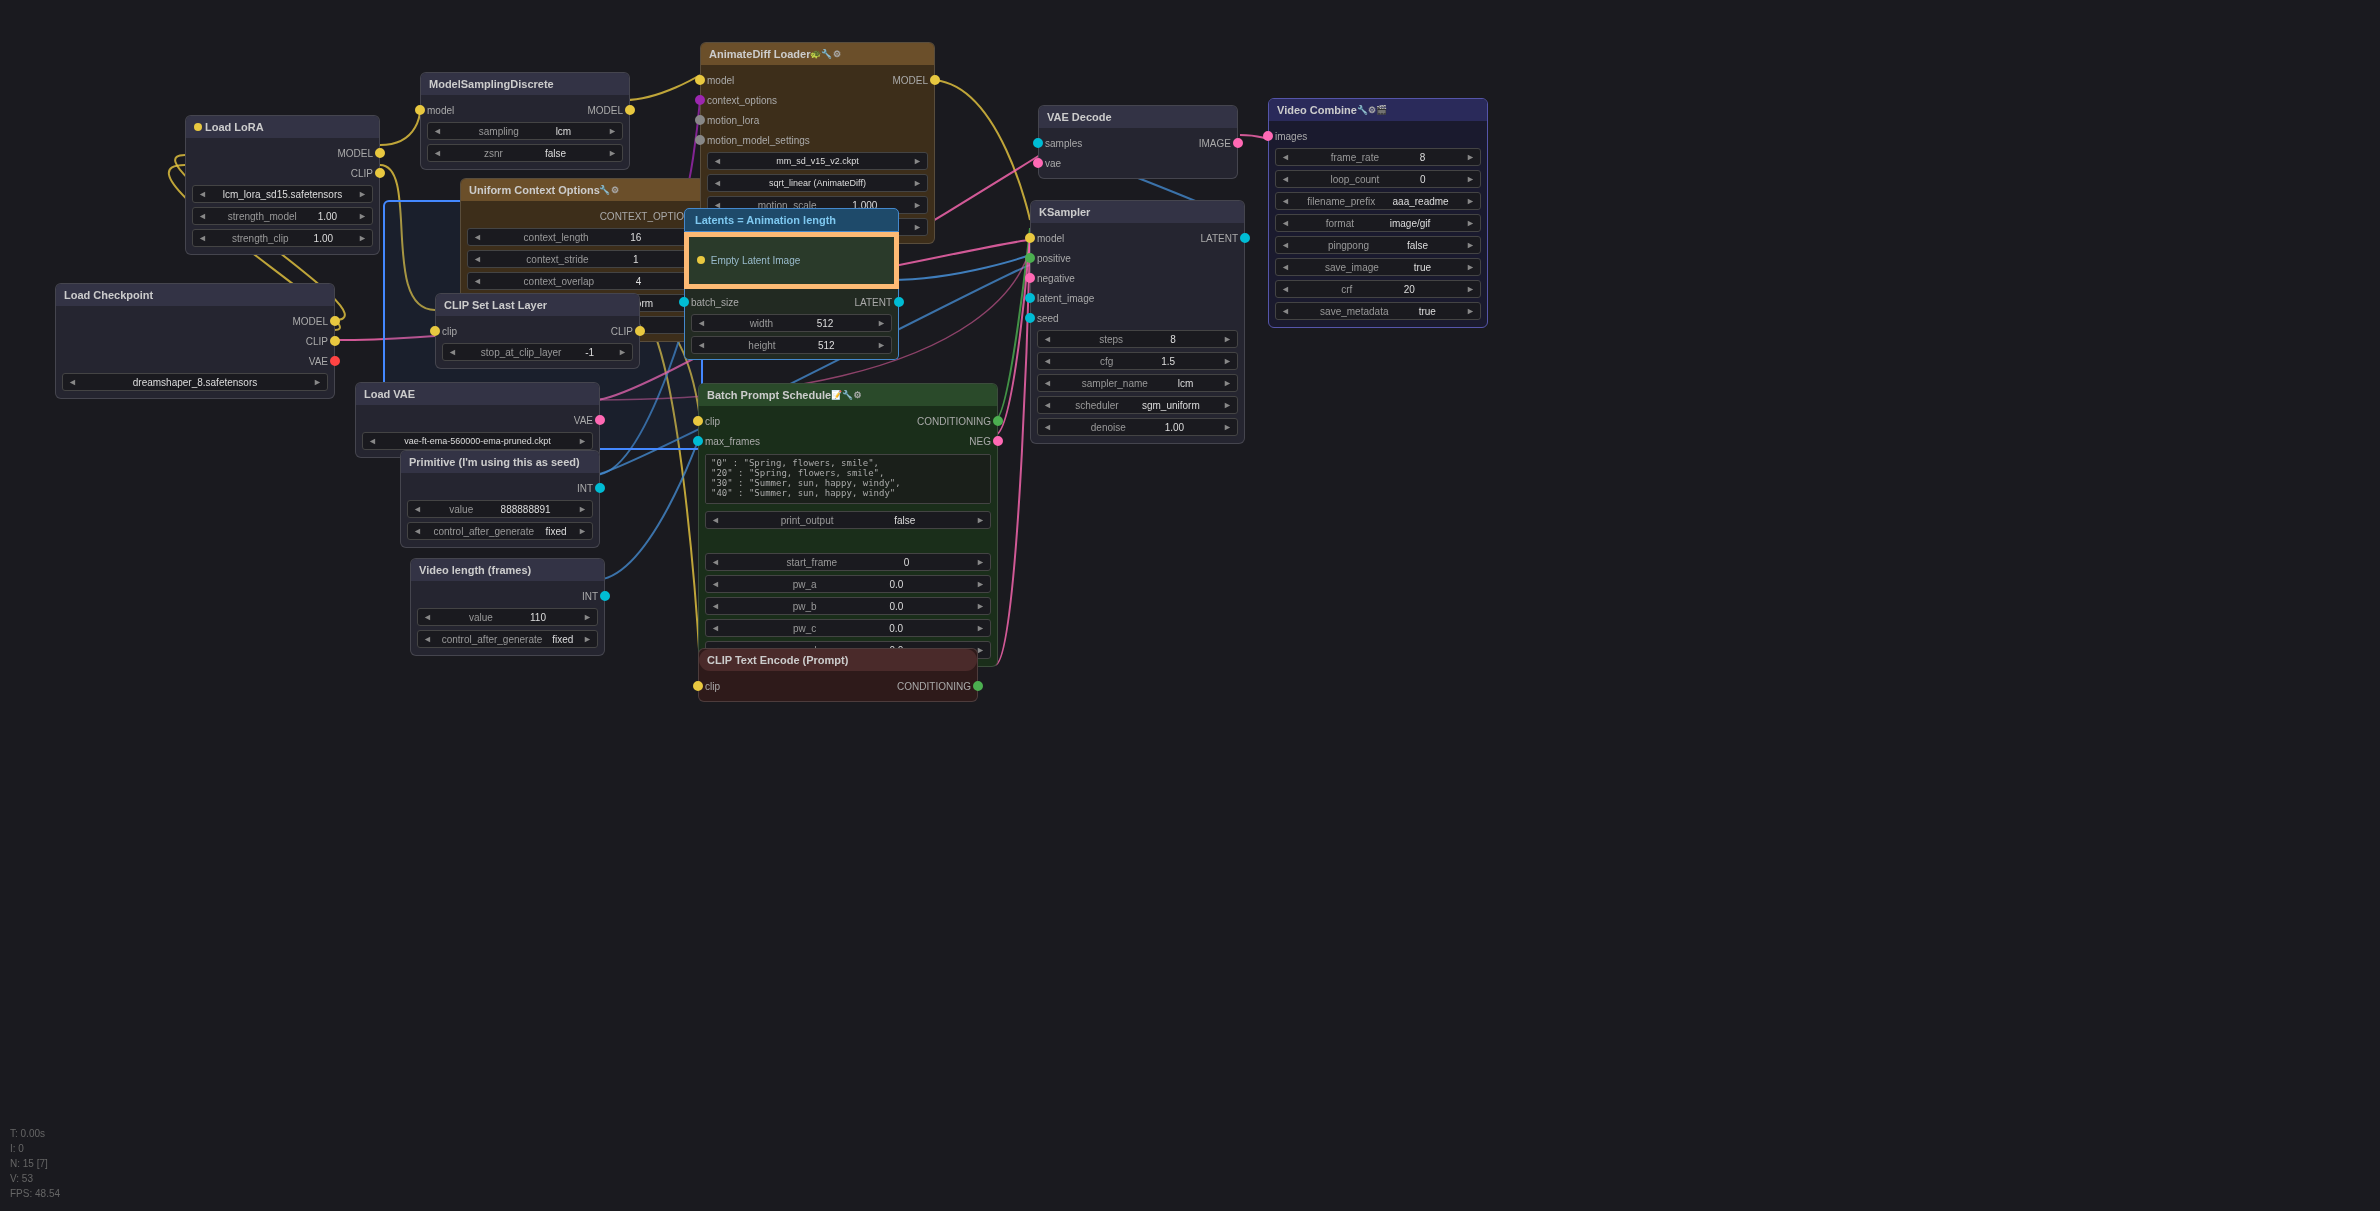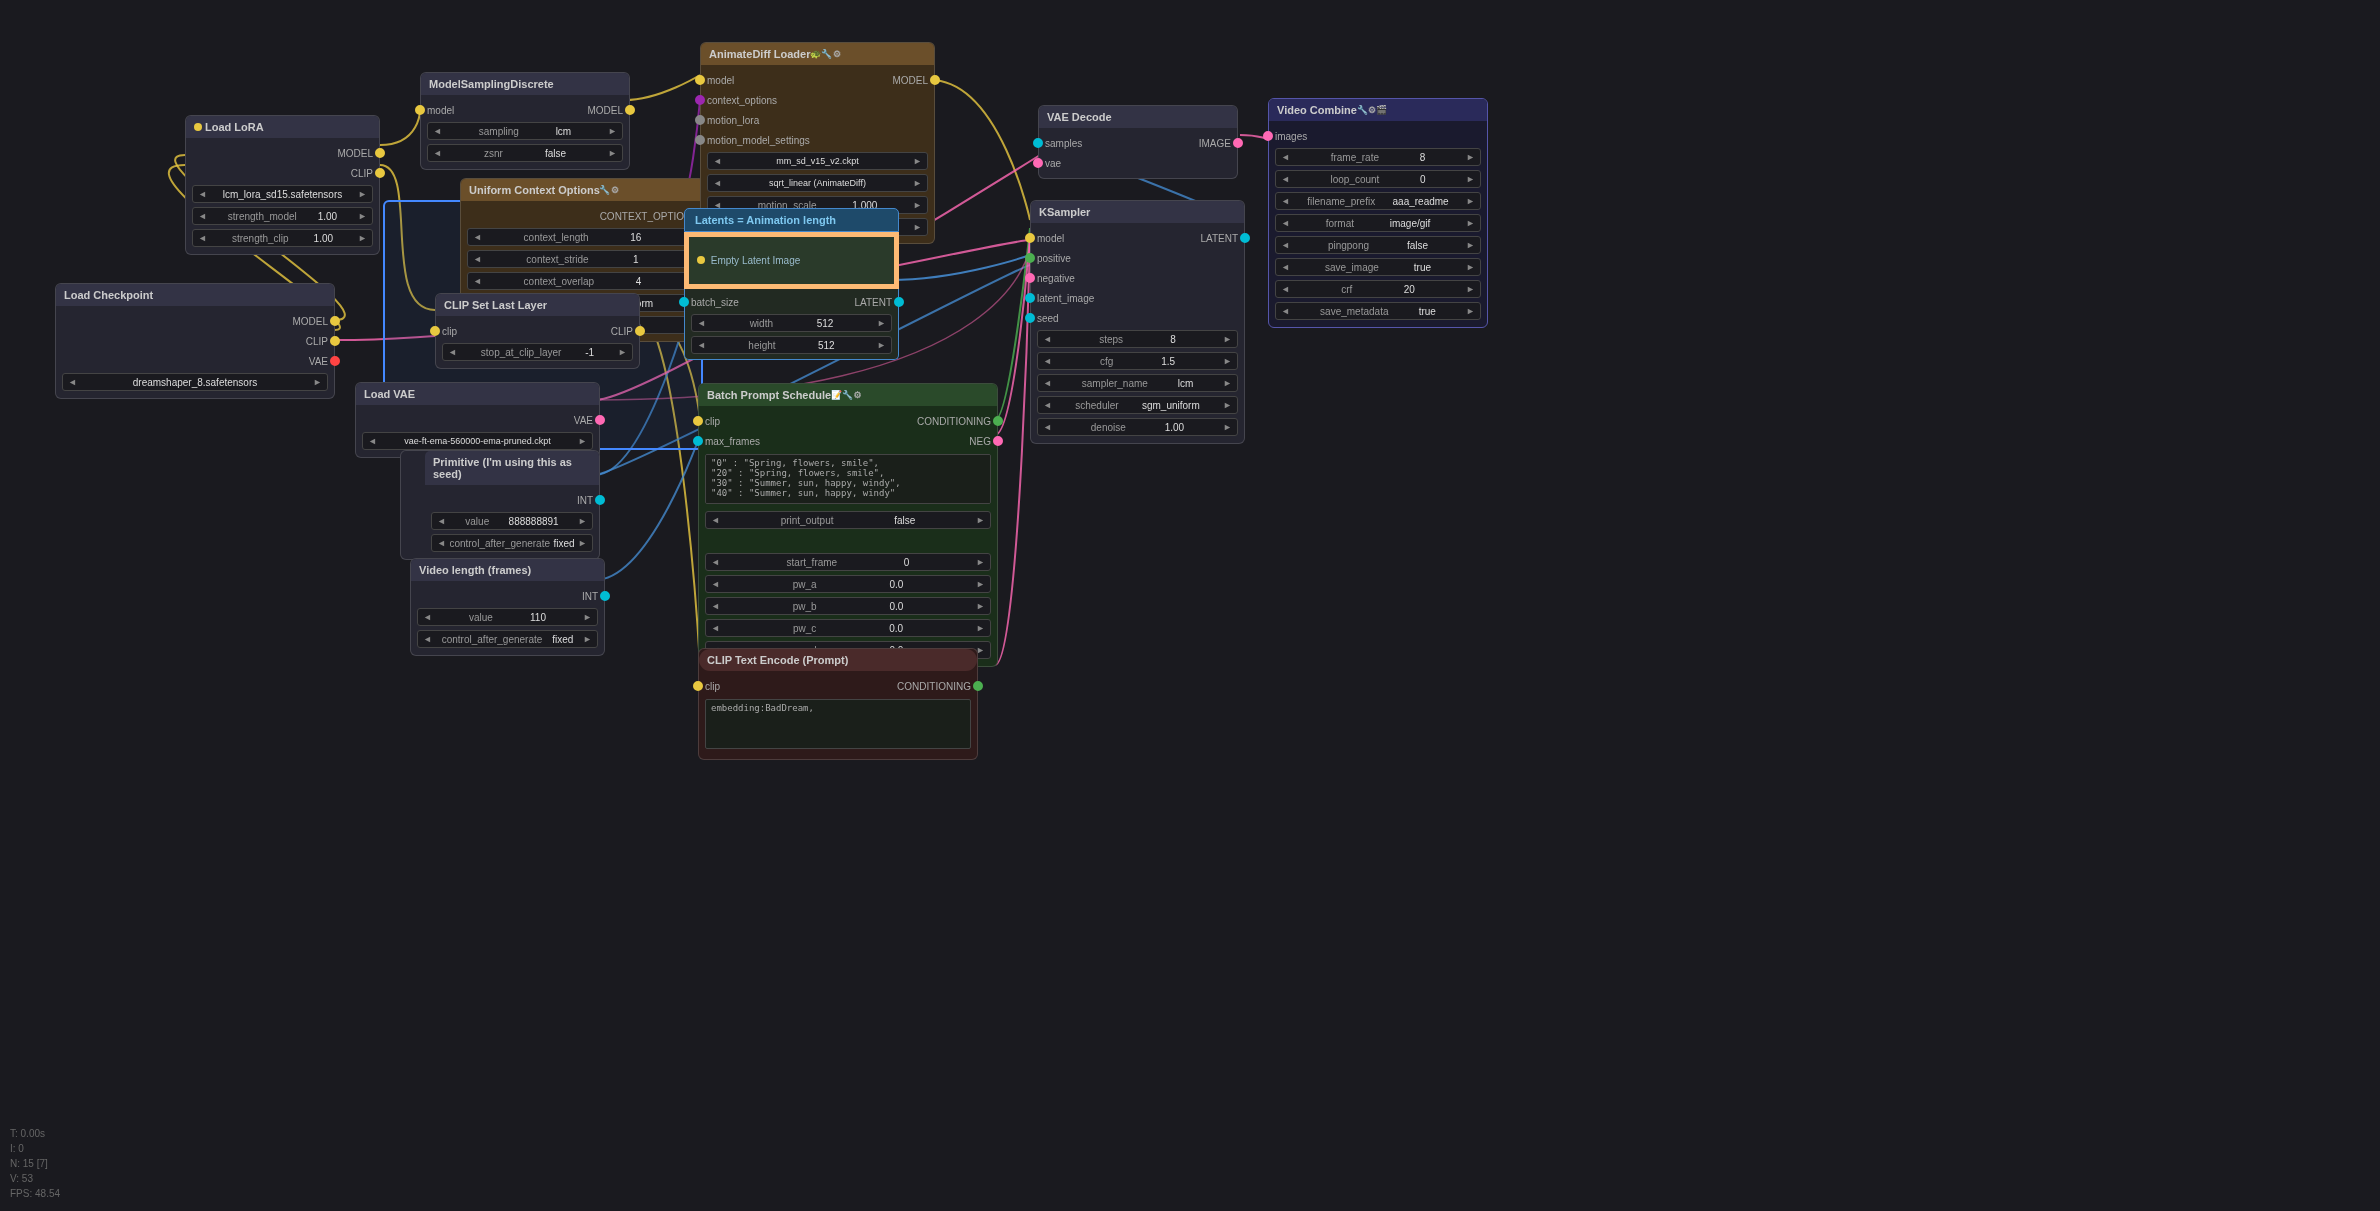--- a/index.html
+++ b/index.html
@@ -648,21 +648,21 @@
     <div class="node-row">
       <div class="field">
         <span class="arrow-btn">◄</span>
         <span class="field-value" style="font-size:9px;">vae-ft-ema-560000-ema-pruned.ckpt</span>
         <span class="arrow-btn">►</span>
       </div>
     </div>
   </div>
 </div>
 
-<div class="node theme-dark" style="left:400px; top:450px; width:200px;padding-left:24px;">
+<div class="node theme-dark" style="left:400px; top:450px; width:200px;">
   <div class="node-header">
     <span>Primitive (I'm using this as seed)</span>
   </div>
   <div class="node-body">
     <div class="node-row output">
       <span class="label-right">INT</span>
       <span class="port right cyan"></span>
     </div>
     <div class="node-row">
       <div class="field">
@@ -797,23 +797,20 @@
   <div class="node-header">
     <span>CLIP Text Encode (Prompt)</span>
   </div>
   <div class="node-body">
     <div class="node-row">
       <span class="port left yellow"></span>
       <span class="label-left">clip</span>
       <span class="label-right">CONDITIONING</span>
       <span class="port right green"></span>
     </div>
-    <div style="padding:3px 6px;">
-      <textarea class="text-area" style="">embedding:BadDream,</textarea>
-    </div>
   </div>
 </div>
 
 <div class="status-bar">
   <div>T: 0.00s</div>
   <div>I: 0</div>
   <div>N: 15 [7]</div>
   <div>V: 53</div>
   <div>FPS: 48.54</div>
 </div>

